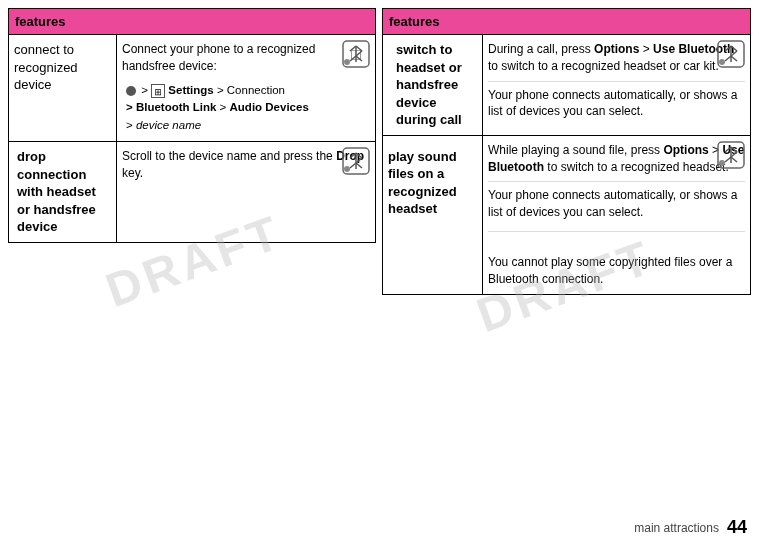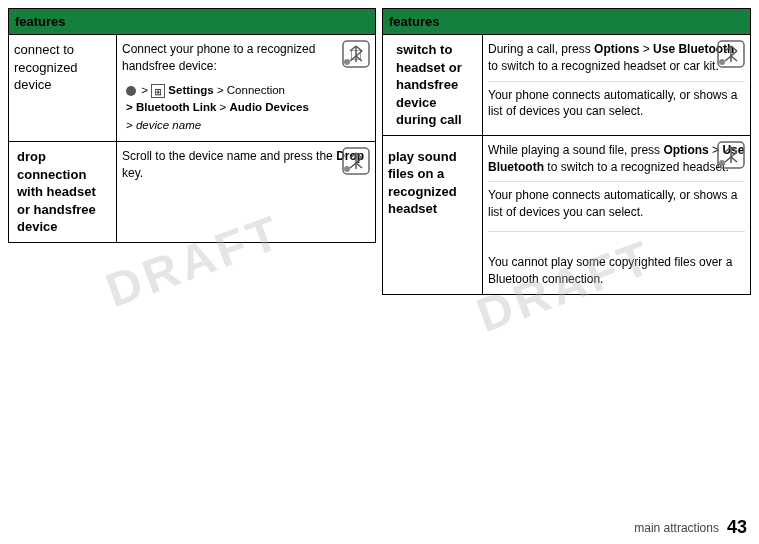--- a/index.html
+++ b/index.html
@@ -37,21 +37,21 @@
 
     
     .right-table {
       flex: 1;
       border-collapse: collapse;
       border: 1.5px solid #000;
       height: fit-content;
     }
 
     .table-header {
-      background: #15803d;
+      background: #ec4899;
       font-weight: bold;
       font-size: 13px;
       padding: 5px 6px;
       border-bottom: 1.5px solid #000;
     }
 
     
     .footer {
       display: flex;
       justify-content: flex-end;
@@ -237,15 +237,15 @@
             </td>
           </tr>
         </tbody>
       </table>
 
     </div>
   </div>
 
   <div class="footer">
     <span class="footer-text">main attractions</span>
-    <span class="footer-number">43</span>
+    <span class="footer-number">44</span>
   </div>
 </div>
 
 </body></html>

